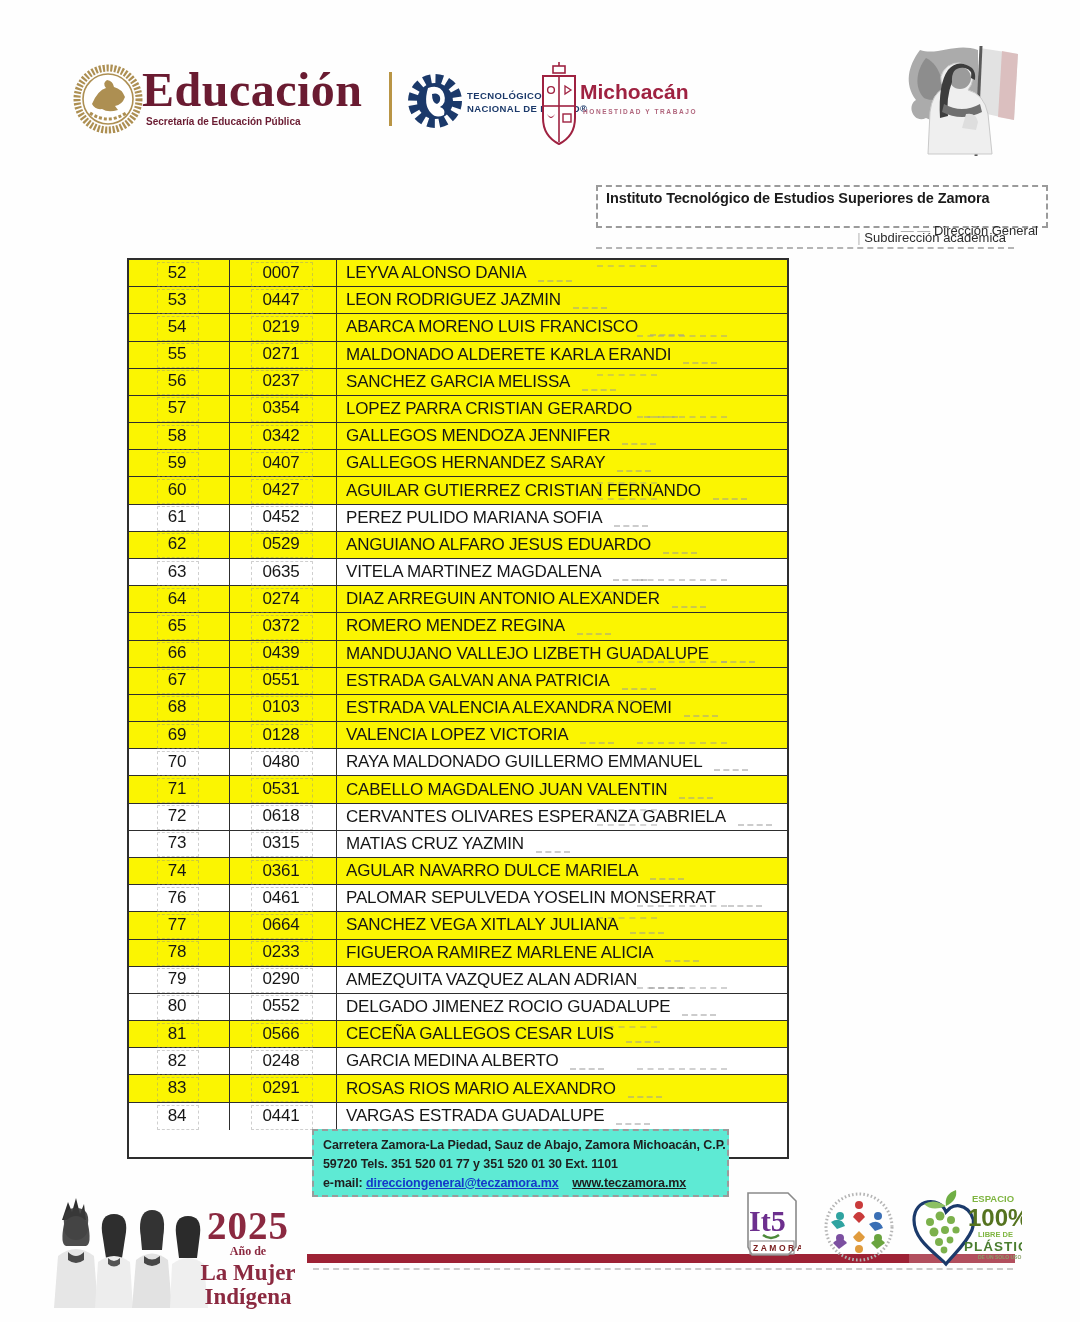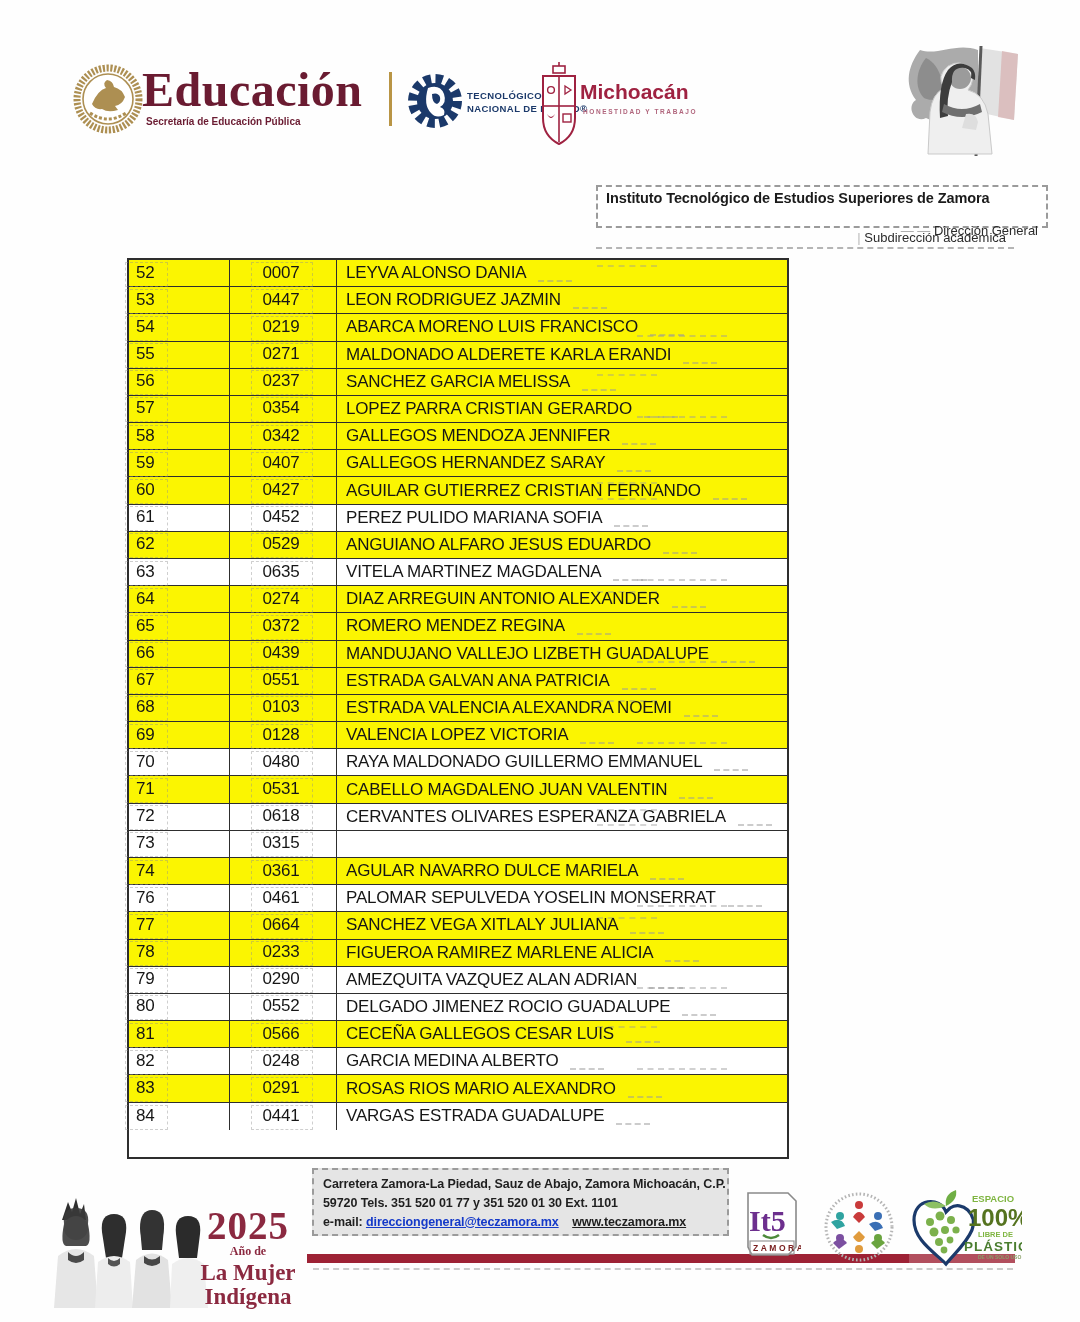--- a/index.html
+++ b/index.html
@@ -34,21 +34,21 @@
   .inst-sub::before{content:"| ";color:#b9b9b9;}
 
   
   .table{left:127px;top:258px;width:662px;height:901px;border:2px solid #2e2e2e;
     box-sizing:border-box;display:grid;grid-template-rows:repeat(33,1fr);background:#fff;}
   .row{display:flex;border-bottom:1.8px solid #2e2e2e;background:#fff;}
   .row:last-child{border-bottom:none;}
   .row.hl{background:#fbf501;}
   .c{display:flex;align-items:center;box-sizing:border-box;font-size:17px;color:#161616;
     letter-spacing:-.2px;font-weight:500;}
-  .c.n{width:101px;justify-content:flex-start;border-right:1.8px solid #2e2e2e;}
+  .c.n{width:101px;justify-content:center;border-right:1.8px solid #2e2e2e;}
   .c.i{width:107px;justify-content:center;border-right:1.8px solid #2e2e2e;}
   .c.m{flex:1;padding-left:9px;position:relative;}
   .tag{position:relative;padding:0 11px 1px 7px;}
   .tag::after{content:"";position:absolute;inset:-1px -2px -3px -4px;
     border:1.5px dashed #8f8f8f;opacity:.42;border-radius:1px;}
   .nm{position:relative;}
   .nm::after{content:"";position:absolute;right:-46px;bottom:1px;width:34px;
     border-bottom:2px dashed #9a9a9a;opacity:.5;}
   .row:nth-child(3n) .m::before{content:"";position:absolute;right:60px;bottom:4px;width:90px;
     border-bottom:2px dashed #9a9a9a;opacity:.45;}
@@ -56,22 +56,22 @@
     border-top:2px dashed #9a9a9a;opacity:.4;}
 
   
   .women{left:48px;top:1186px;width:162px;height:128px;}
   .yearblock{left:194px;top:1206px;width:108px;text-align:center;color:#8b2940;
     font-family:"Liberation Serif",serif;font-weight:bold;}
   .y-2025{font-size:39px;letter-spacing:1px;line-height:1;}
   .y-sub{font-size:12px;margin-top:-1px;}
   .y-l1{font-size:23px;line-height:1.05;margin-top:2px;}
   .y-l2{font-size:23px;line-height:1.05;}
-  .contact-box{left:312px;top:1168px;width:417px;height:68px;border:2px dashed #9b9b9b;
-    box-sizing:border-box;padding:5px 0 18px 9px;background:#e5e5e5;}
+  .contact-box{left:312px;top:1129px;width:417px;height:68px;border:2px dashed #9b9b9b;
+    box-sizing:border-box;padding:5px 0 18px 9px;background:#5eead4;}
   .contact-line{font-size:12.5px;font-weight:bold;color:#1f1f1f;white-space:nowrap;
     letter-spacing:-.1px;line-height:1.5;}
   .email-link{color:#1439c9;text-decoration:underline;}
   .website{color:#1f1f1f;text-decoration:underline;}
   .maroon-bar{left:307px;top:1254px;width:708px;height:9px;
     background:linear-gradient(90deg,#9d2235 0 85%,#b24f5e 85% 100%);}
   .under-dashes{left:313px;top:1268px;width:700px;border-top:2px dashed #a5a5a5;opacity:.55;}
   .itesz{left:743px;top:1191px;width:58px;height:80px;}
   .nomlogo{left:823px;top:1191px;width:72px;height:72px;}
   .ecolabel{left:906px;top:1186px;width:116px;height:94px;}
@@ -361,20 +361,23 @@
       <div class="c m">
         <span class="nm">CERVANTES OLIVARES ESPERANZA GABRIELA</span>
       </div>
     </div>
     <div class="row">
       <div class="c n">
         <span class="tag">73</span>
       </div>
       <div class="c i">
         <span class="tag">0315</span>
+      </div>
+      <div class="c m">
+        <span class="nm">MATIAS CRUZ YAZMIN</span>
       </div>
     </div>
     <div class="row hl">
       <div class="c n">
         <span class="tag">74</span>
       </div>
       <div class="c i">
         <span class="tag">0361</span>
       </div>
       <div class="c m">

